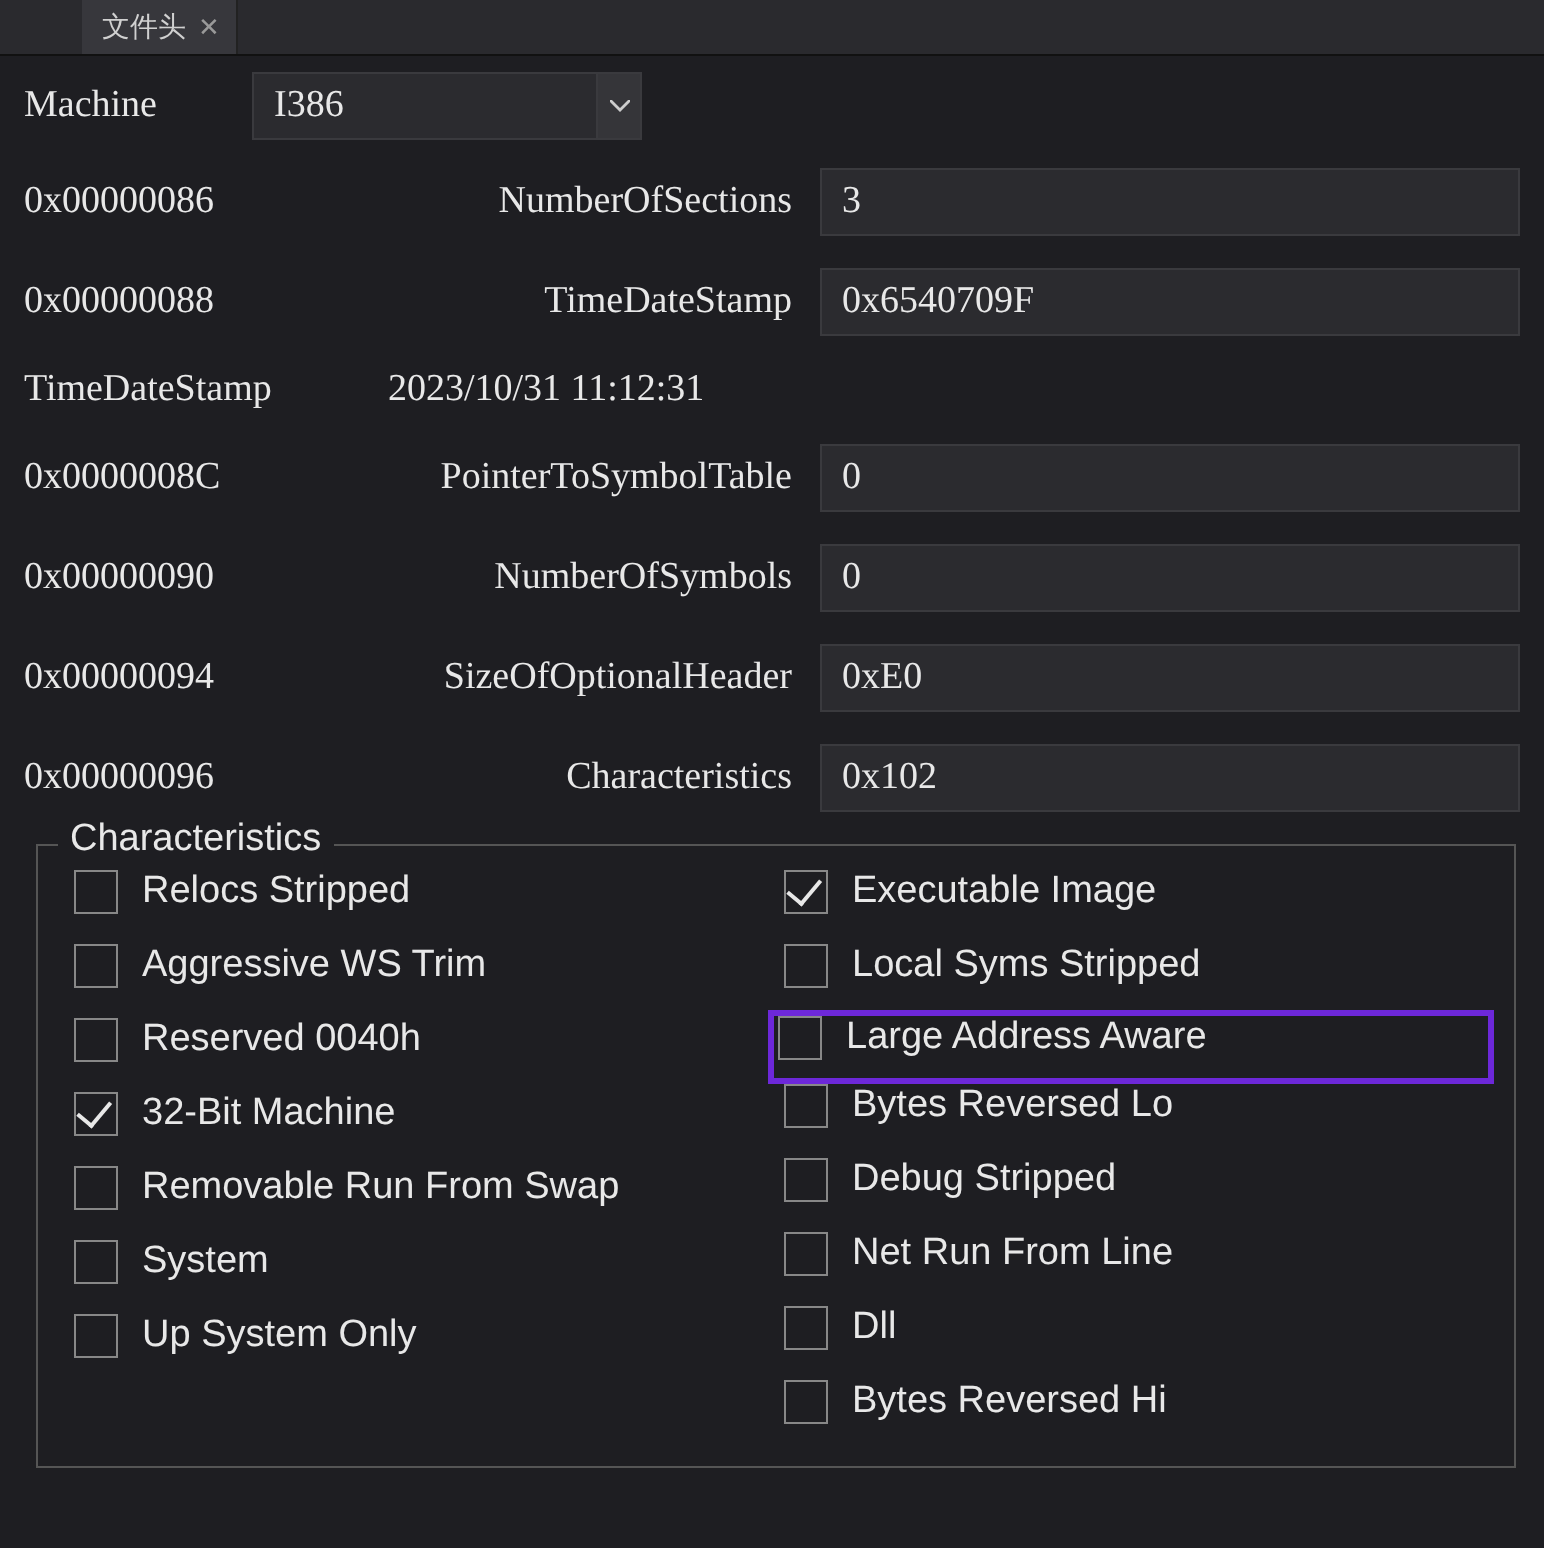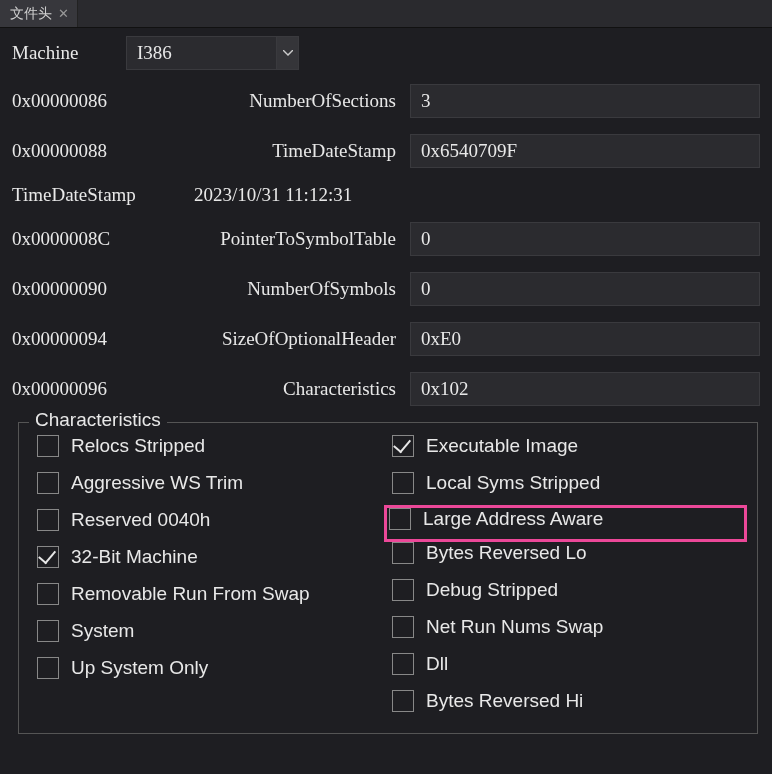--- a/index.html
+++ b/index.html
@@ -11,20 +11,21 @@
   width: 772px;
   height: 774px;
   overflow: hidden;
 }
 .tab-bar {
   background: #2a2a2e;
   height: 28px;
   display: flex;
   align-items: stretch;
   border-bottom: 1px solid #111;
+  padding-left: 41px;
 }
 .tab {
   background: #37373c;
   color: #d0d0d0;
   font-size: 14px;
   padding: 4px 8px 4px 10px;
   display: flex;
   align-items: center;
   gap: 6px;
   border-right: 1px solid #222;
@@ -54,21 +55,21 @@
   flex-shrink: 0;
   text-align: right;
 }
 .machine-label {
   width: 100px;
   flex-shrink: 0;
 }
 .dropdown {
   background: #2b2b2f;
   border: 1px solid #3a3a3e;
-  width: 173px;
+  width: 195px;
   height: 34px;
   display: flex;
   align-items: center;
   justify-content: space-between;
   padding: 0 6px 0 10px;
   color: #e8e8e8;
 }
 .dropdown-arrow {
   background: #353539;
   width: 22px;
@@ -133,21 +134,21 @@
 }
 .checkbox.checked::after {
   content: "";
   width: 14px;
   height: 8px;
   border-left: 2.5px solid #e8e8e8;
   border-bottom: 2.5px solid #e8e8e8;
   transform: rotate(-50deg) translate(1px,-2px);
 }
 .highlight-box {
-  border: 3px solid #ec4899;
+  border: 3px solid #6d28d9;
   padding: 0 2px;
   margin: -2px -4px;
 }
 </style>
 </head>
 <body>
 
 <div class="tab-bar">
   <div class="tab">
     <span>文件头</span>
@@ -259,21 +260,21 @@
           <div class="check-item">
             <div class="checkbox"></div>
             <span>Bytes Reversed Lo</span>
           </div>
           <div class="check-item">
             <div class="checkbox"></div>
             <span>Debug Stripped</span>
           </div>
           <div class="check-item">
             <div class="checkbox"></div>
-            <span>Net Run Nums Swap</span>
+            <span>Net Run From Line</span>
           </div>
           <div class="check-item">
             <div class="checkbox"></div>
             <span>Dll</span>
           </div>
           <div class="check-item">
             <div class="checkbox"></div>
             <span>Bytes Reversed Hi</span>
           </div>
         </div>

